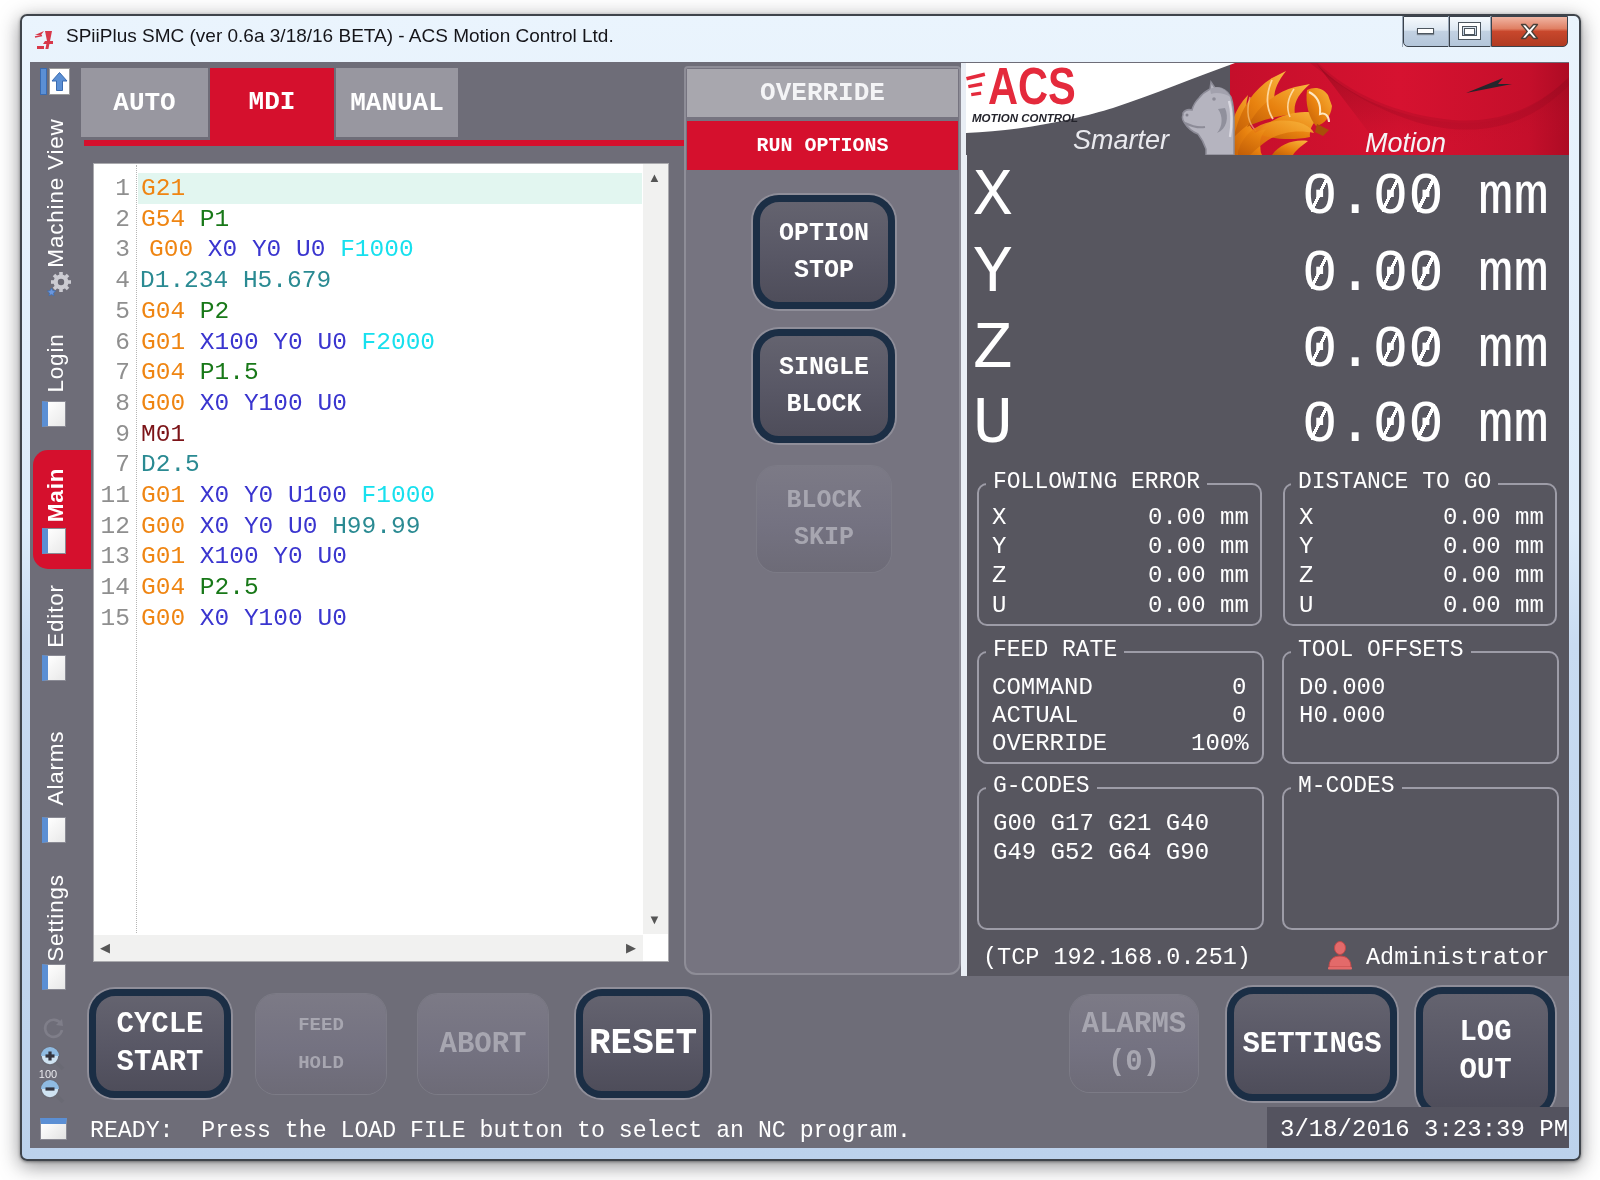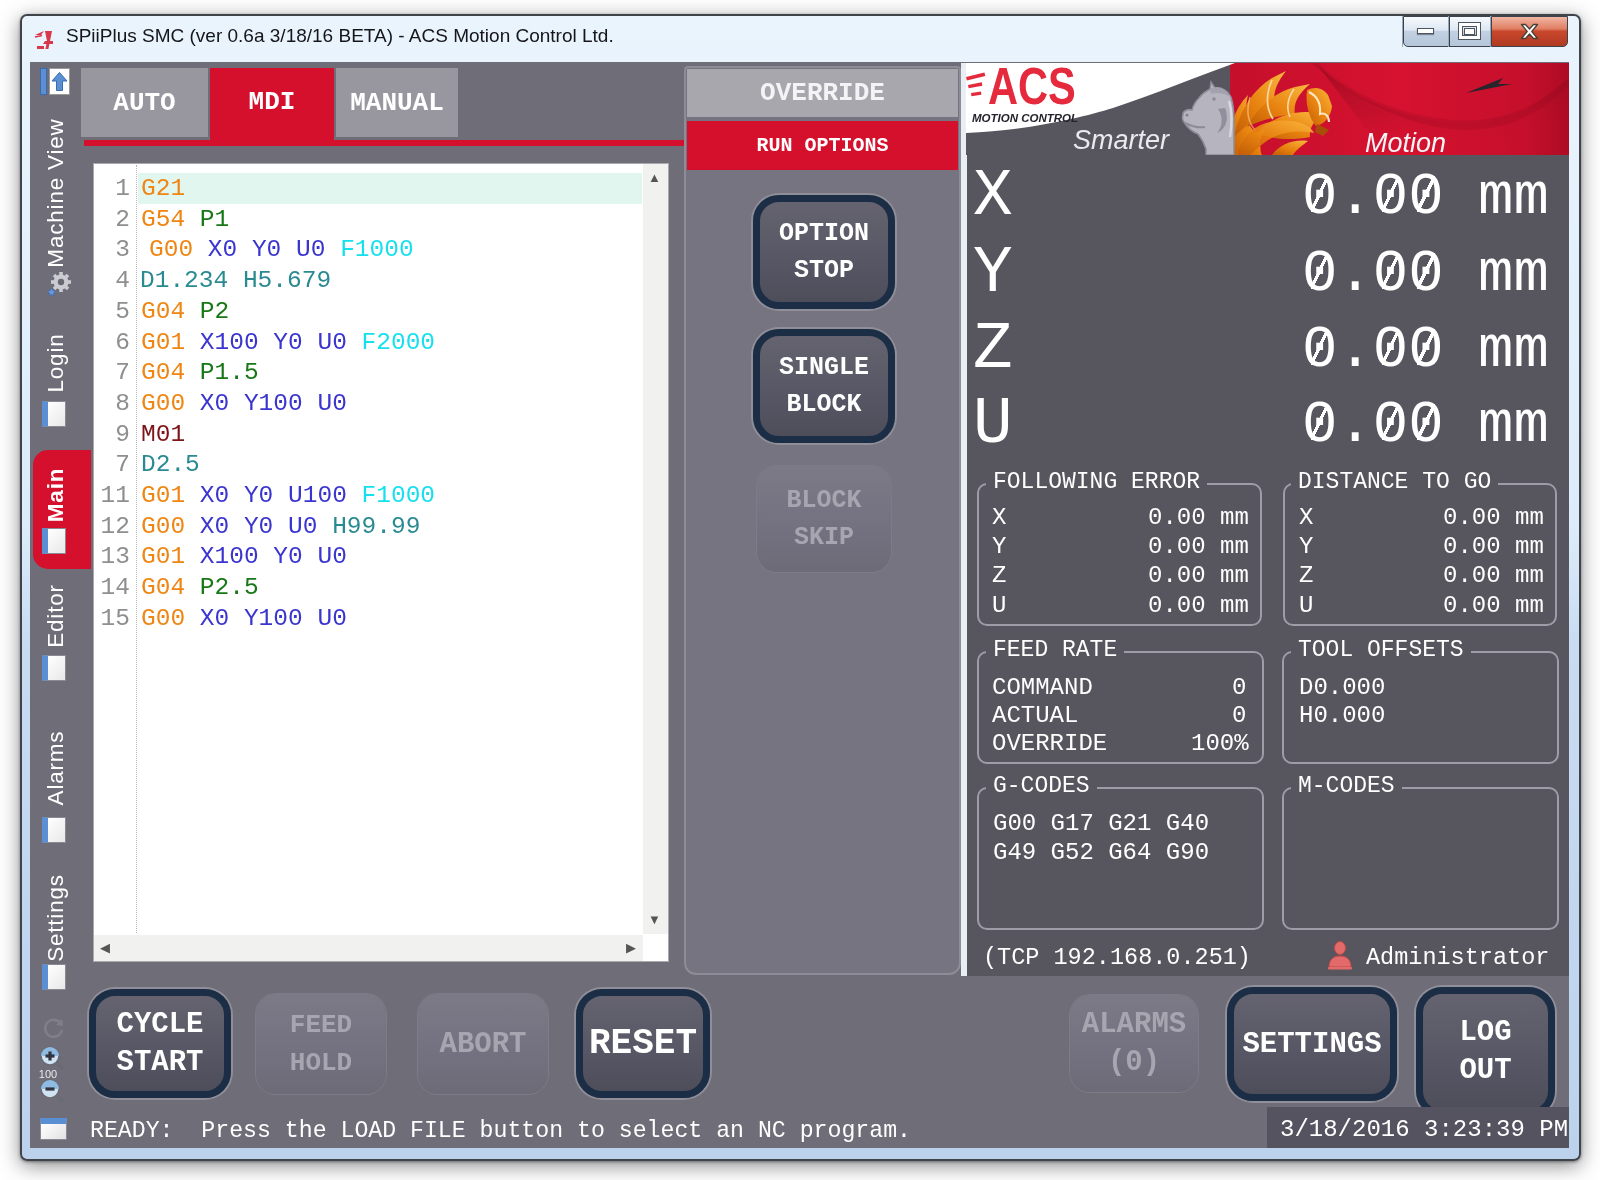--- a/index.html
+++ b/index.html
@@ -240,21 +240,21 @@
 
 <div class="abs grow" style="left:983px;top:944px;font-size:23.5px;">(TCP 192.168.0.251)</div>
 <div class="abs grow" style="left:1366px;top:944px;font-size:23.5px;">Administrator</div>
 <svg class="abs" style="left:1326px;top:941px;" width="28" height="29" viewBox="0 0 28 29">
 <ellipse cx="14" cy="7" rx="5.5" ry="6.5" fill="#e36a6a" stroke="#c24848" stroke-width="1"></ellipse>
 <path d="M3 26 C3 18 8 15 14 15 C20 15 25 18 25 26 Z" fill="#e36a6a" stroke="#c24848" stroke-width="1"></path>
 <rect x="2" y="26" width="24" height="2.5" rx="1" fill="#e36a6a"></rect>
 </svg>
 
 <div class="abs dbtn" style="left:89px;top:989px;width:142px;height:109px;font-size:29px;line-height:38px;">CYCLE<br>START</div>
-<div class="abs gbtn" style="left:256px;top:994px;width:130px;height:100px;font-size:26px;line-height:38px;">FEED<br>HOLD</div>
+<div class="abs gbtn" style="left:256px;top:994px;width:130px;height:100px;font-size:19px;line-height:38px;">FEED<br>HOLD</div>
 <div class="abs gbtn" style="left:418px;top:994px;width:130px;height:100px;font-size:29px;">ABORT</div>
 <div class="abs dbtn" style="left:576px;top:989px;width:134px;height:109px;font-size:36px;">RESET</div>
 <div class="abs gbtn" style="left:1070px;top:995px;width:128px;height:97px;font-size:29px;line-height:38px;">ALARMS<br>(0)</div>
 <div class="abs dbtn" style="left:1227px;top:987px;width:170px;height:114px;font-size:29px;">SETTINGS</div>
 <div class="abs dbtn" style="left:1416px;top:987px;width:139px;height:130px;font-size:29px;line-height:38px;">LOG<br>OUT</div>
 
 <div class="abs" style="left:1267px;top:1107px;width:302px;height:41px;background:#54535f;"></div>
 <div class="abs grow" style="left:1280px;top:1116px;font-size:24px;">3/18/2016 3:23:39 PM</div>
 <div class="abs grow" style="left:90px;top:1118px;font-size:23.2px;">READY:  Press the LOAD FILE button to select an NC program.</div>
 <div id="sidebar">

